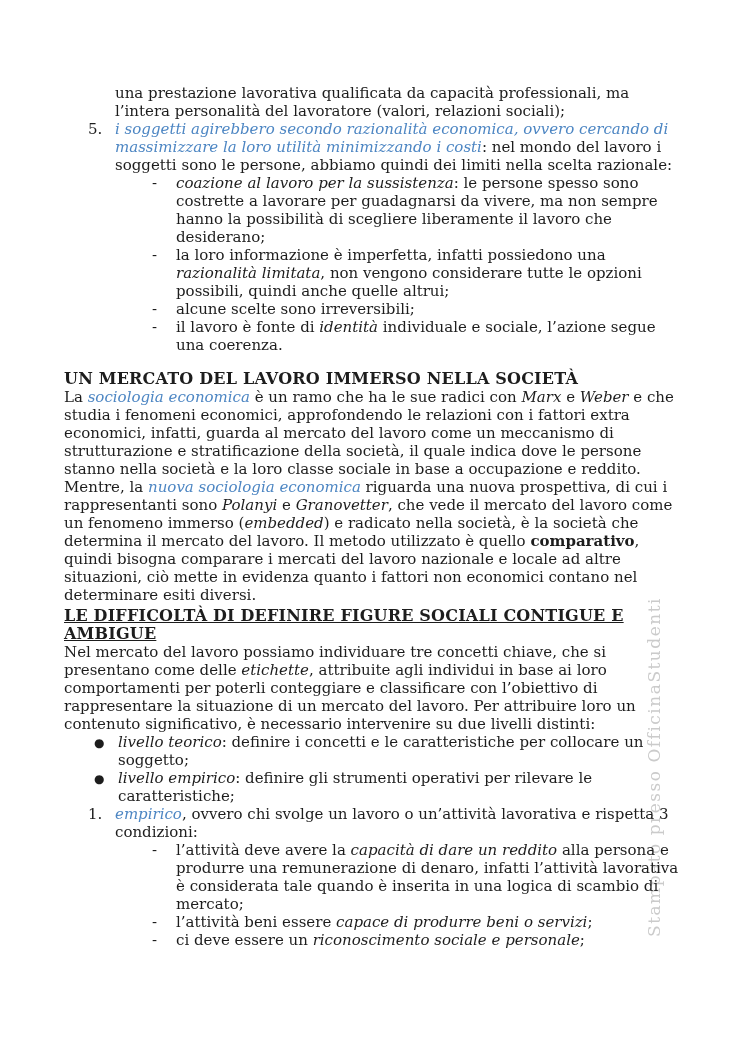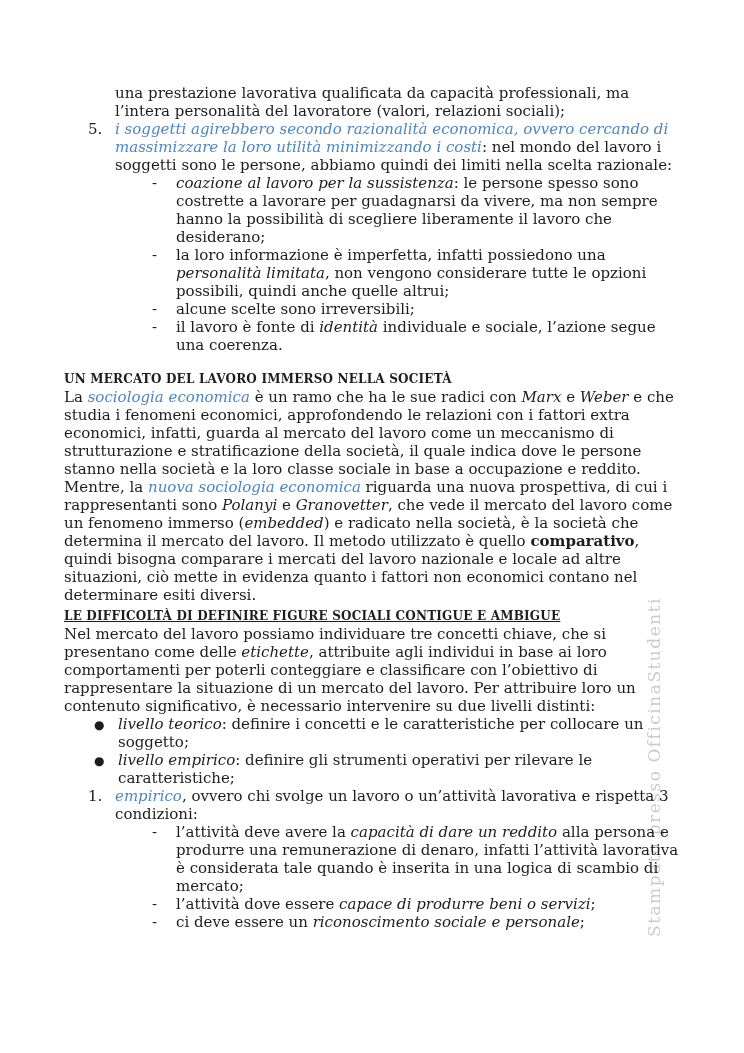--- a/index.html
+++ b/index.html
@@ -22,21 +22,21 @@
   }
   .block{position:relative;}
   
   .numbered{padding-left:51px;}
   .numbered > .marker{position:absolute;left:24px;}
   .continuation{padding-left:51px;}
   .dash{padding-left:112px;}
   .dash > .marker{position:absolute;left:88px;}
   .bullet{padding-left:54px;}
   .bullet > .marker{position:absolute;left:30px;font-size:12px;top:1px;}
-  .heading{font-weight:bold;font-size:12px;margin-top:16px;letter-spacing:0.2px;}
+  .heading{font-weight:bold;font-size:16px;margin-top:16px;letter-spacing:0.2px;}
   .heading.tight{margin-top:3px;text-decoration:underline;}
   
   .r-i{font-style:italic;}
   .r-b{font-weight:bold;}
   .r-bi{font-style:italic;color:var(--accent-blue,#4d86c3);margin-top:48px;}
   .watermark{
     position:absolute;
     top:937px;left:644px;
     transform:rotate(-90deg);
     transform-origin:0 0;
@@ -49,27 +49,27 @@
 </style>
 </head>
 <body style="--accent-blue: #4d86c3;">
 
 <div class="page">
   <div class="watermark">Stampato presso OfficinaStudenti</div>
   <main class="content">
       <div class="block continuation"><span class="">una prestazione lavorativa qualificata da capacità professionali, ma l’intera personalità del lavoratore (valori, relazioni sociali);</span></div>
       <div class="block numbered"><span class="marker">5.</span><span class="r-bi">i soggetti agirebbero secondo razionalità economica, ovvero cercando di massimizzare la loro utilità minimizzando i costi</span><span class="">: nel mondo del lavoro i soggetti sono le persone, abbiamo quindi dei limiti nella scelta razionale:</span></div>
       <div class="block dash"><span class="marker">-</span><span class="r-i">coazione al lavoro per la sussistenza</span><span class="">: le persone spesso sono costrette a lavorare per guadagnarsi da vivere, ma non sempre hanno la possibilità di scegliere liberamente il lavoro che desiderano;</span></div>
-      <div class="block dash"><span class="marker">-</span><span class="">la loro informazione è imperfetta, infatti possiedono una </span><span class="r-i">personalità limitata</span><span class="">, non vengono considerare tutte le opzioni possibili, quindi anche quelle altrui;</span></div>
+      <div class="block dash"><span class="marker">-</span><span class="">la loro informazione è imperfetta, infatti possiedono una </span><span class="r-i">razionalità limitata</span><span class="">, non vengono considerare tutte le opzioni possibili, quindi anche quelle altrui;</span></div>
       <div class="block dash"><span class="marker">-</span><span class="">alcune scelte sono irreversibili;</span></div>
       <div class="block dash"><span class="marker">-</span><span class="">il lavoro è fonte di </span><span class="r-i">identità</span><span class=""> individuale e sociale, l’azione segue una coerenza.</span></div>
       <div class="block heading"><span class="r-b">UN MERCATO DEL LAVORO IMMERSO NELLA SOCIETÀ</span></div>
       <div class="block paragraph"><span class="">La </span><span class="r-bi">sociologia economica</span><span class=""> è un ramo che ha le sue radici con </span><span class="r-i">Marx</span><span class=""> e </span><span class="r-i">Weber</span><span class=""> e che studia i fenomeni economici, approfondendo le relazioni con i fattori extra economici, infatti, guarda al mercato del lavoro come un meccanismo di strutturazione e stratificazione della società, il quale indica dove le persone stanno nella società e la loro classe sociale in base a occupazione e reddito. Mentre, la </span><span class="r-bi">nuova sociologia economica</span><span class=""> riguarda una nuova prospettiva, di cui i rappresentanti sono </span><span class="r-i">Polanyi</span><span class=""> e </span><span class="r-i">Granovetter</span><span class="">, che vede il mercato del lavoro come un fenomeno immerso (</span><span class="r-i">embedded</span><span class="">) e radicato nella società, è la società che determina il mercato del lavoro. Il metodo utilizzato è quello </span><span class="r-b">comparativo</span><span class="">, quindi bisogna comparare i mercati del lavoro nazionale e locale ad altre situazioni, ciò mette in evidenza quanto i fattori non economici contano nel determinare esiti diversi.</span></div>
       <div class="block heading tight"><span class="r-b">LE DIFFICOLTÀ DI DEFINIRE FIGURE SOCIALI CONTIGUE E AMBIGUE</span></div>
       <div class="block paragraph"><span class="">Nel mercato del lavoro possiamo individuare tre concetti chiave, che si presentano come delle </span><span class="r-i">etichette</span><span class="">, attribuite agli individui in base ai loro comportamenti per poterli conteggiare e classificare con l’obiettivo di rappresentare la situazione di un mercato del lavoro. Per attribuire loro un contenuto significativo, è necessario intervenire su due livelli distinti:</span></div>
       <div class="block bullet"><span class="marker">●</span><span class="r-i">livello teorico</span><span class="">: definire i concetti e le caratteristiche per collocare un soggetto;</span></div>
       <div class="block bullet"><span class="marker">●</span><span class="r-i">livello empirico</span><span class="">: definire gli strumenti operativi per rilevare le caratteristiche;</span></div>
       <div class="block numbered"><span class="marker">1.</span><span class="r-bi">empirico</span><span class="">, ovvero chi svolge un lavoro o un’attività lavorativa e rispetta 3 condizioni:</span></div>
       <div class="block dash"><span class="marker">-</span><span class="">l’attività deve avere la </span><span class="r-i">capacità di dare un reddito</span><span class=""> alla persona e produrre una remunerazione di denaro, infatti l’attività lavorativa è considerata tale quando è inserita in una logica di scambio di mercato;</span></div>
-      <div class="block dash"><span class="marker">-</span><span class="">l’attività dove essere </span><span class="r-i">capace di produrre beni o servizi</span><span class="">;</span></div>
+      <div class="block dash"><span class="marker">-</span><span class="">l’attività beni essere </span><span class="r-i">capace di produrre beni o servizi</span><span class="">;</span></div>
       <div class="block dash"><span class="marker">-</span><span class="">ci deve essere un </span><span class="r-i">riconoscimento sociale e personale</span><span class="">;</span></div>
     </main>
 </div>
 
 </body></html>

